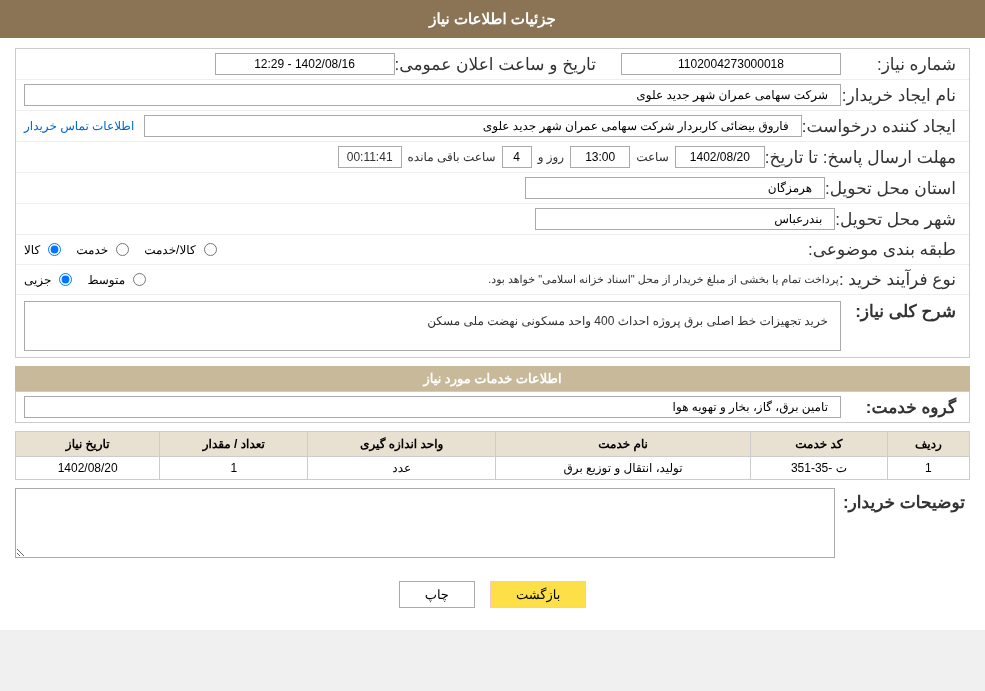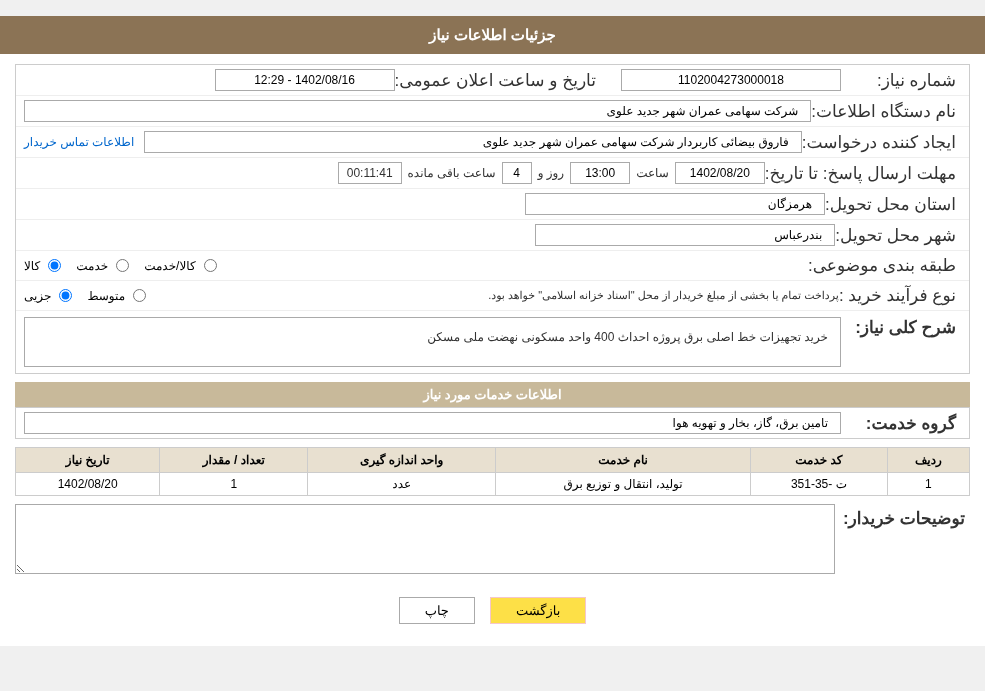--- a/index.html
+++ b/index.html
@@ -4,21 +4,21 @@
   <style>
     * { box-sizing: border-box; margin: 0; padding: 0; }
     body {
       font-family: Tahoma, Arial, sans-serif;
       font-size: 13px;
       background: #f0f0f0;
       direction: rtl;
     }
     .page-wrapper {
       max-width: 985px;
-      margin: 16px auto;
+      margin: 0 auto;
       background: #fff;
     }
     .header-bar {
       background: #8B7355;
       color: #fff;
       text-align: center;
       padding: 10px 15px;
       font-size: 15px;
       font-weight: bold;
     }
@@ -198,21 +198,21 @@
 
       <div class="form-row">
         <span class="label">شماره نیاز:</span>
         <div class="value-box" style="max-width:220px; text-align:center;">1102004273000018</div>
         <span style="width:20px;"></span>
         <span class="label" style="min-width:160px;">تاریخ و ساعت اعلان عمومی:</span>
         <div class="value-box" style="max-width:180px; text-align:center;">1402/08/16 - 12:29</div>
       </div>
 
       <div class="form-row">
-        <span class="label">نام دستگاه اطلاعات:</span>
+        <span class="label">نام ایجاد خریدار:</span>
         <div class="value-box">شرکت سهامی عمران شهر جدید علوی</div>
       </div>
 
       <div class="form-row">
         <span class="label">ایجاد کننده درخواست:</span>
         <div class="value-box" style="flex:1;">
           <span>فاروق  بیضائی کاربردار شرکت سهامی عمران شهر جدید علوی</span>
         </div>
         <span style="width:10px;"></span>
         <span class="link-text">اطلاعات تماس خریدار</span>

